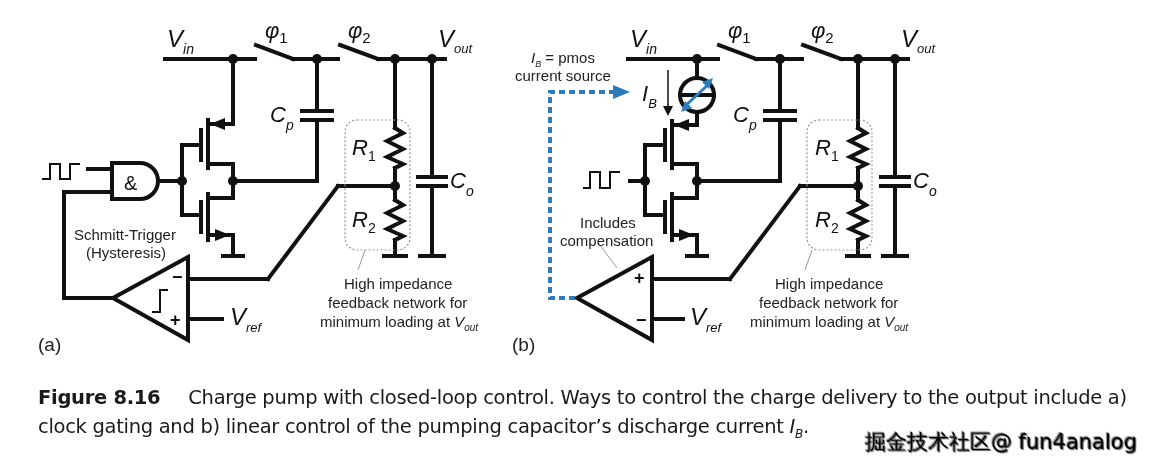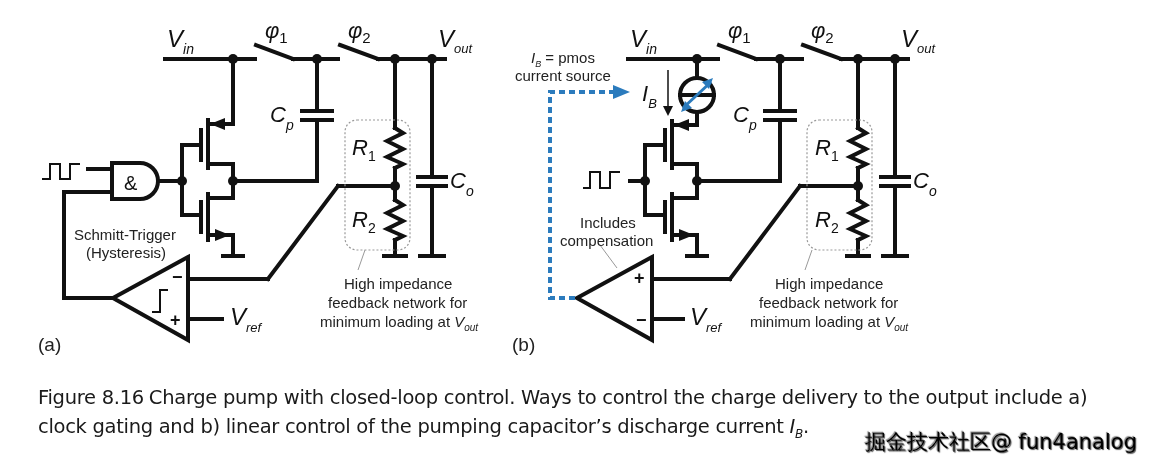--- a/index.html
+++ b/index.html
@@ -6,21 +6,21 @@
   body { width: 1151px; height: 473px; position: relative; overflow: hidden; font-family: "Liberation Sans", sans-serif; }
   svg.diagram { position: absolute; left: 0; top: 0; }
   .w { stroke: #111; stroke-width: 4; fill: none; stroke-linejoin: miter; stroke-linecap: square; }
   .thin { stroke: #111; stroke-width: 2; fill: none; }
   .dot { fill: #111; }
   .lbl { font-family: "Liberation Sans", sans-serif; font-style: italic; fill: #111; }
   .txt { font-family: "Liberation Sans", sans-serif; fill: #222; font-size: 15px; }
   .dashbox { stroke: #999; stroke-width: 1.2; stroke-dasharray: 2 2; fill: none; }
   .blue { stroke: #2b7bbd; stroke-width: 4; stroke-dasharray: 6 4; fill: none; }
   .caption { position: absolute; left: 38px; top: 383px; width: 1090px; font-family: "DejaVu Sans", sans-serif; font-size: 19.5px; line-height: 29px; color: #1a1a1a; letter-spacing: -0.3px; }
-  .caption b { font-weight: normal; margin-right: 5px; }
+  .caption b { font-weight: bold; margin-right: 28px; }
   .watermark { position: absolute; right: 14px; top: 428px; font-family: "DejaVu Sans", sans-serif; font-size: 21px; color: #000000; text-shadow: 1px 1px 1px #555, -1px -1px 1px #888; }
 </style>
 </head>
 <body>
 
 <svg class="diagram" width="1151" height="380" viewBox="0 0 1151 380" xmlns="http://www.w3.org/2000/svg">
   <defs>
     <marker id="arrB" markerWidth="8" markerHeight="8" refX="6" refY="4" orient="auto">
         <path d="M0,0 L8,4 L0,8 z" fill="#2b7bbd"></path>
       </marker>

